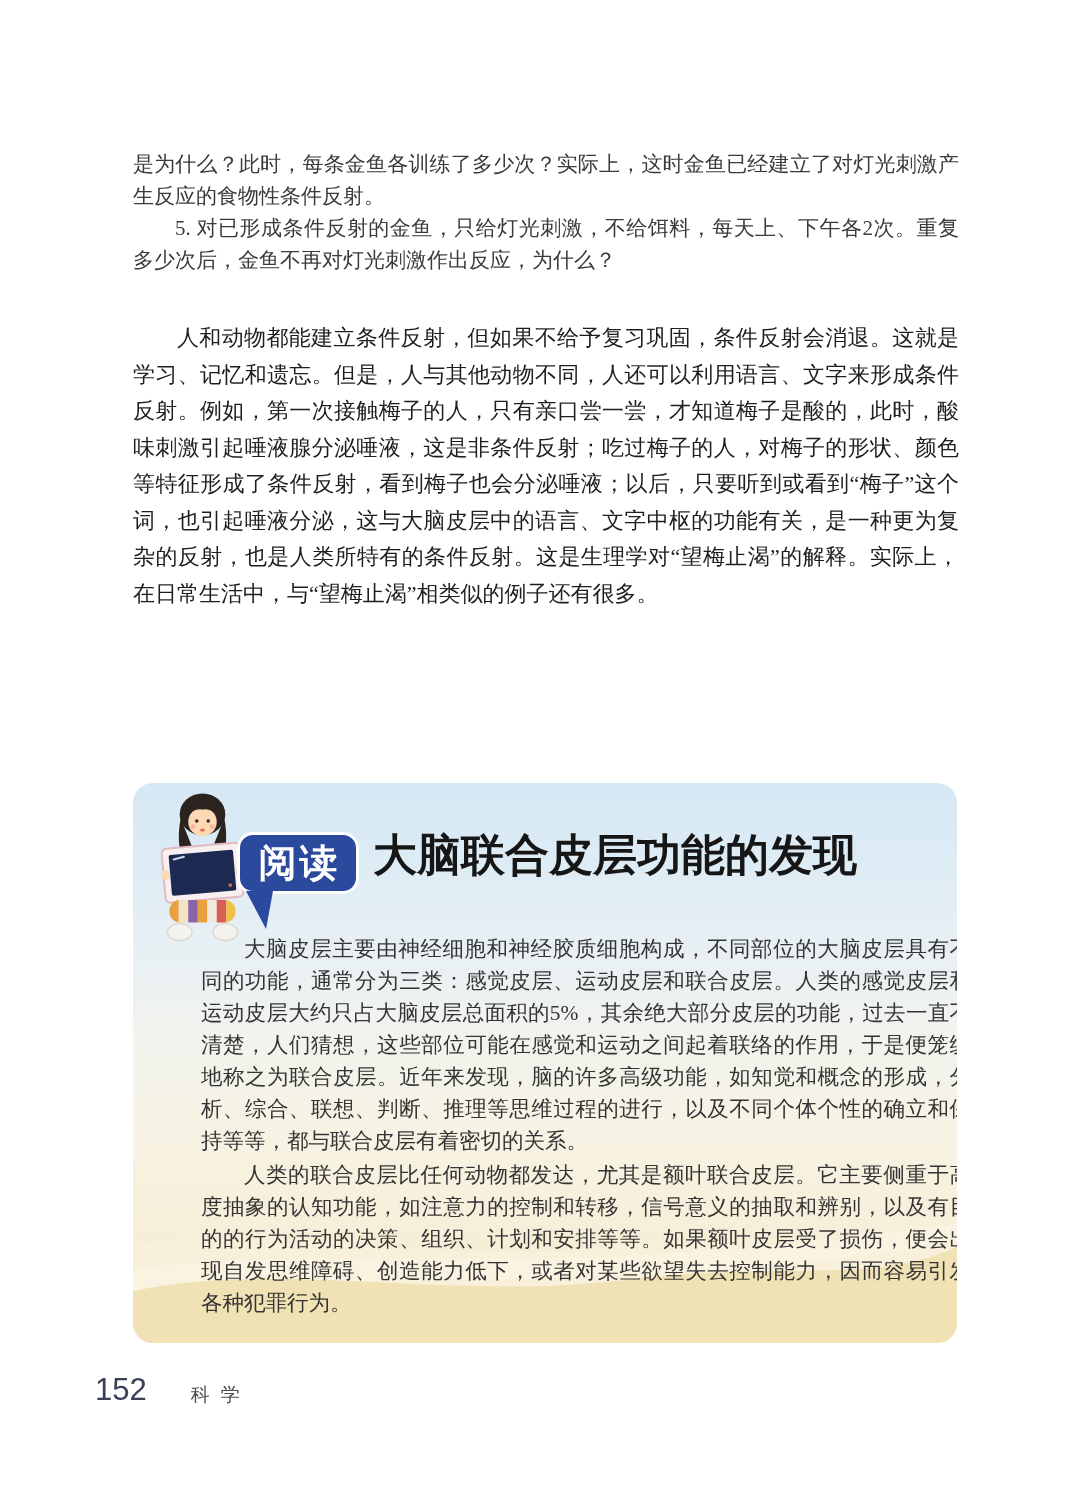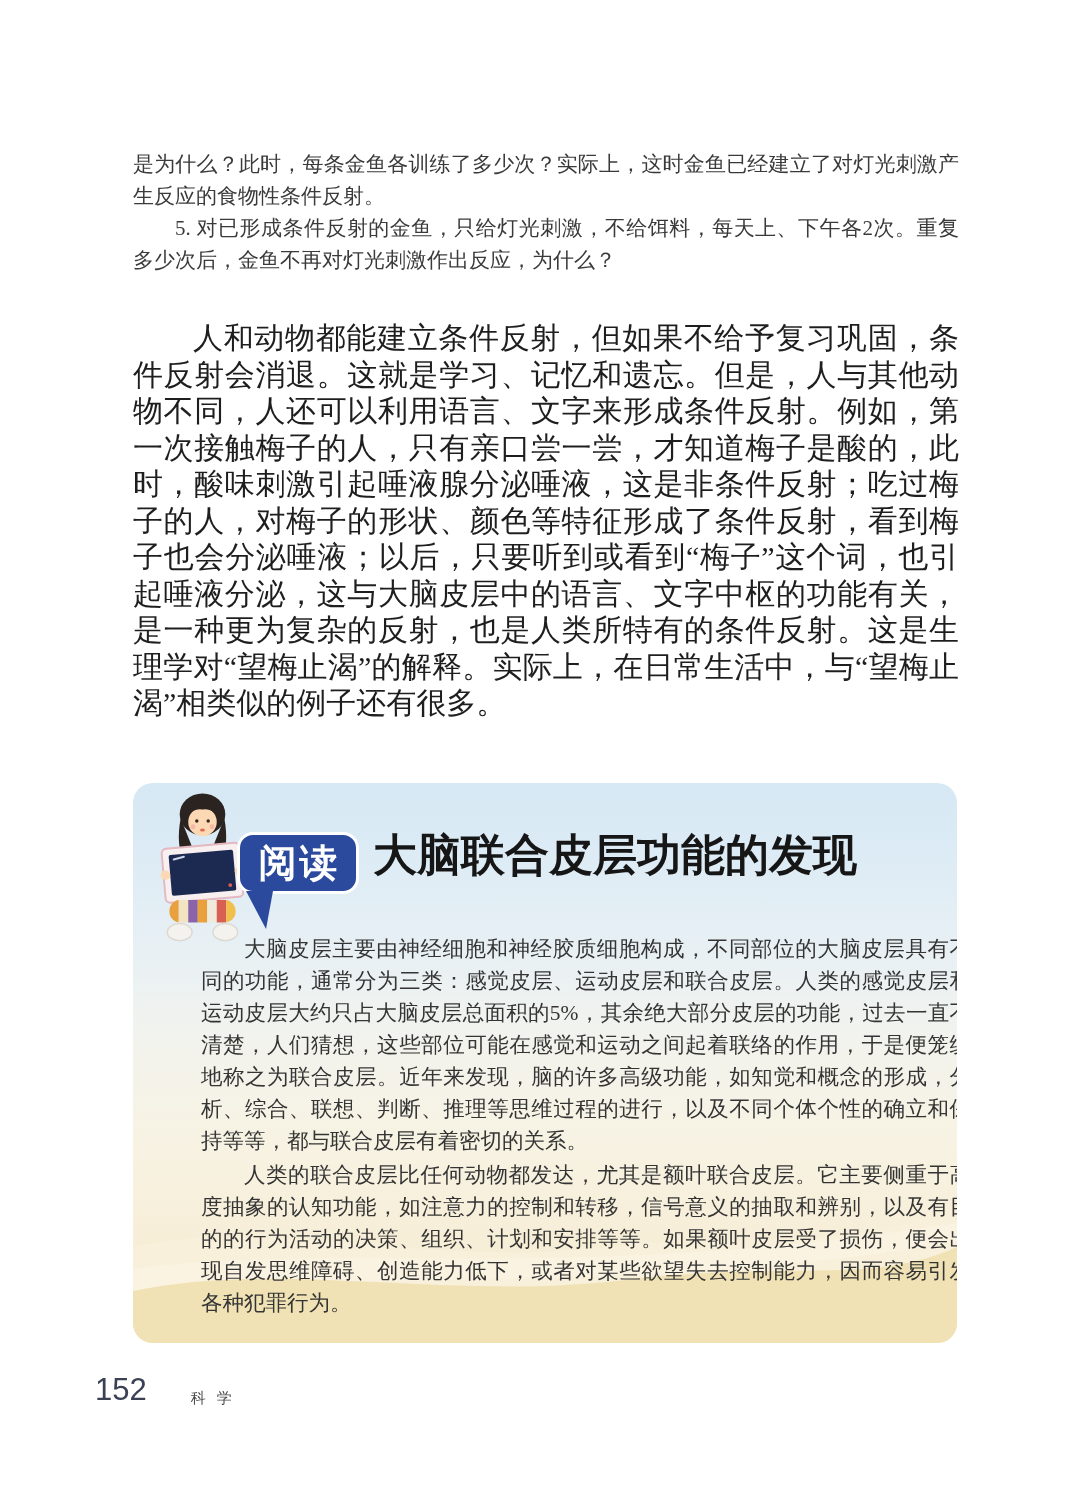--- a/index.html
+++ b/index.html
@@ -17,21 +17,21 @@
     position:absolute;left:133px;top:148px;width:826px;
     font-size:21px;line-height:32px;color:#3a3a3a;
     text-align:justify;
   }
   .intro p{margin:0;}
   .intro p.indent{text-indent:2em;}
 
   
   .main-text{
     position:absolute;left:133px;top:320px;width:826px;
-    font-size:30px;line-height:36.5px;color:#1e1e1e;
+    font-size:22px;line-height:36.5px;color:#1e1e1e;
     text-align:justify;
   }
   .main-text p{margin:0;text-indent:2em;}
 
   
   .reading-box{
     position:absolute;left:133px;top:783px;width:824px;height:560px;
     border-radius:20px;overflow:hidden;
     background:linear-gradient(180deg,
       #d6e8f4 0%, #dcebf5 12%, #e8f0f4 30%, #f2f3ee 45%,
@@ -71,21 +71,21 @@
   .box-body p{margin:0;text-indent:2em;}
   .box-body p + p{margin-top:2px;}
 
   
   .footer{
     position:absolute;left:95px;top:1372px;
     display:flex;align-items:flex-end;
     font-family:"Liberation Sans","DejaVu Sans",sans-serif;
   }
   .page-num{font-size:31px;color:#3b4154;}
-  .subject{font-size:15px;color:#4a4a4a;letter-spacing:11px;margin-left:44px;}
+  .subject{font-size:19px;color:#4a4a4a;letter-spacing:11px;margin-left:44px;}
 </style>
 </head>
 <body>
 
 <div class="page">
 
   <div class="intro">
     <p>是为什么？此时，每条金鱼各训练了多少次？实际上，这时金鱼已经建立了对灯光刺激产生反应的食物性条件反射。</p>
     <p class="indent">5. 对已形成条件反射的金鱼，只给灯光刺激，不给饵料，每天上、下午各2次。重复多少次后，金鱼不再对灯光刺激作出反应，为什么？</p>
   </div>

